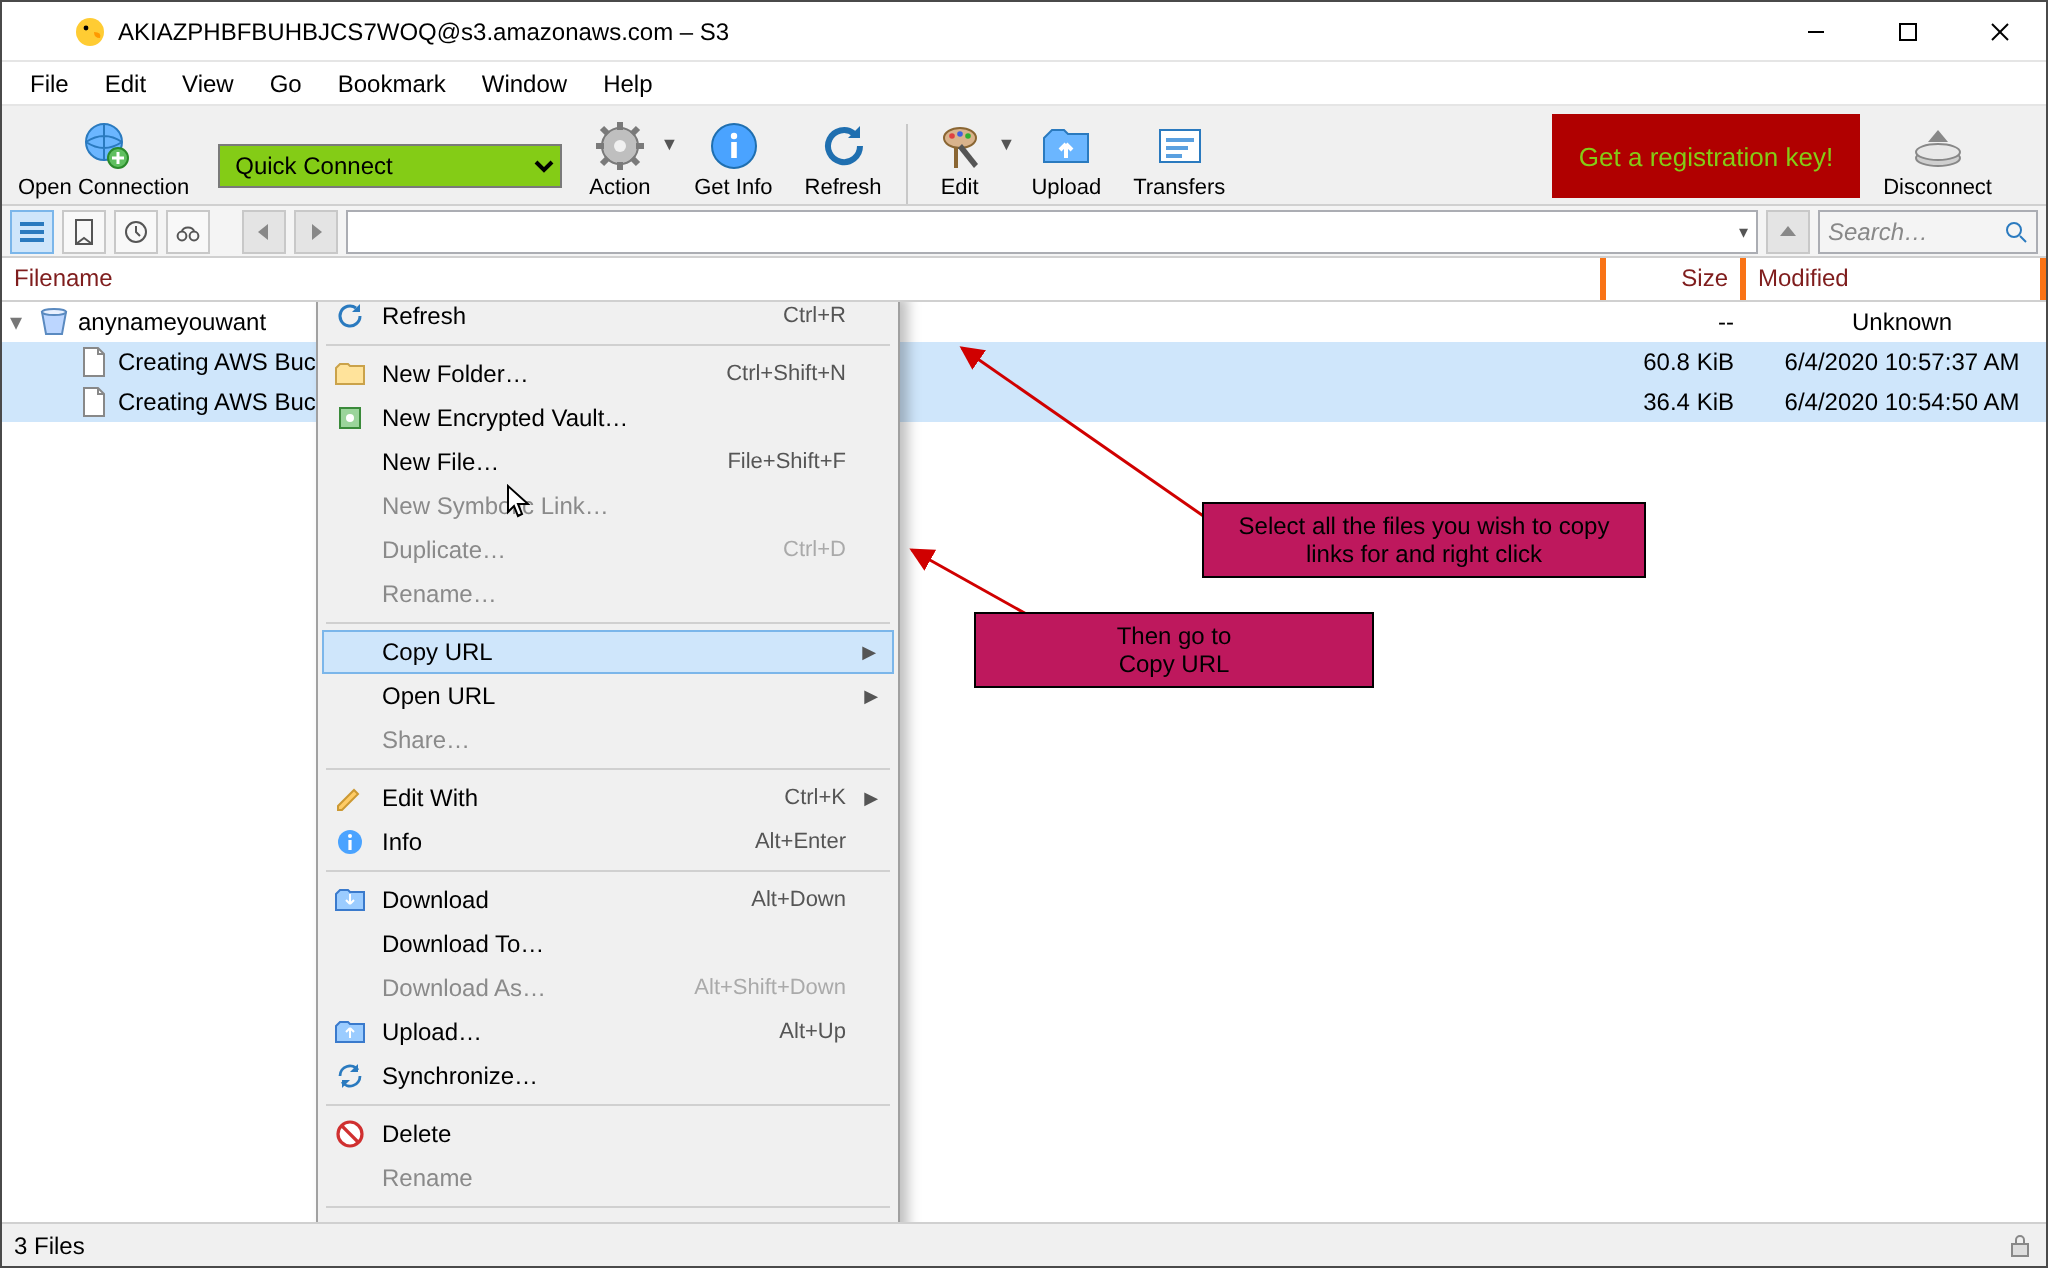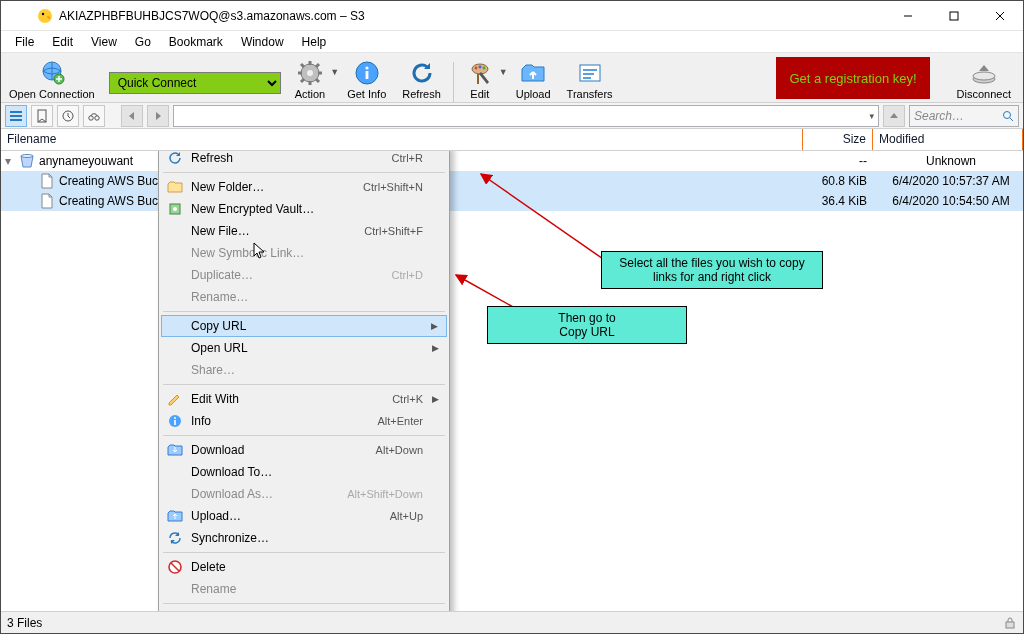--- a/index.html
+++ b/index.html
@@ -18,21 +18,21 @@
 .quick { margin: 0 6px 8px 6px; }
 .quick select { width: 172px; height: 22px; border: 1px solid #7a7a7a; background: #84cc16; padding-left: 4px; }
 .dd { font-size: 9px; color:#555; margin-left:-3px; align-self:center; padding-bottom:12px; }
 .reg { position: absolute; right: 93px; top: 4px; width: 154px; height: 42px; background: #b00000; color: #84cc16; display:flex; align-items:center; justify-content:center; font-size: 13px; }
 .navrow { display: flex; align-items: center; height: 26px; background: #f4f4f4; border-bottom: 1px solid #d0d0d0; padding: 0 4px; gap: 4px; }
 .navrow .ni { width: 22px; height: 22px; display:flex; align-items:center; justify-content:center; border:1px solid #c8c8c8; background:#f8f8f8; }
 .navrow .ni.sel { background:#cfe6fb; border-color:#7bb6ea;}
 .navrow .path { flex: 1; height: 22px; border: 1px solid #abadb3; background:#fff; display:flex; align-items:center; justify-content:flex-end; padding-right:4px; }
 .navrow .sbox { width: 110px; height: 22px; border: 1px solid #abadb3; display:flex; align-items:center; padding:0 4px; color:#888; font-style:italic; justify-content:space-between;}
 .colhdr { display:flex; height:22px; border-bottom:1px solid #d0d0d0; background:#fff; }
-.colhdr .c { border-right:1px solid #f97316; padding: 3px 6px; color:#0f172a; }
+.colhdr .c { border-right:3px solid #f97316; padding: 3px 6px; color:#7f1d1d; }
 .c.name { flex: 1; }
 .c.size { width: 70px; text-align:right; }
 .c.mod { width: 150px; }
 .body { flex:1; position:relative; background:#fff; overflow:hidden; }
 .row { display:flex; height:20px; align-items:center; }
 .row.bucket { padding-left: 4px; }
 .row.file { padding-left: 24px; background:#cfe6fb; }
 .row .exp { width:14px; color:#777; }
 .row .ic { width:16px; height:16px; margin-right:4px; }
 .row .nm { flex:1; }
@@ -40,21 +40,21 @@
 .row .md { width:150px; padding-left:6px;text-align:center; }
 .ctxmenu { position:absolute; left:157px; top:-7px; width:292px; background:#f0f0f0; border:1px solid #a0a0a0; box-shadow: 4px 4px 6px rgba(0,0,0,0.25); padding: 2px; }
 .citem { display:flex; align-items:center; height:22px; padding: 0 24px 0 30px; position:relative; }
 .citem.hov { background:#cfe6fb; border:1px solid #7bb6ea; padding: 0 23px 0 29px; height:22px;}
 .citem.dis { color:#8a8a8a; }
 .citem .sc { margin-left:auto; color:#555; font-size:11px; }
 .citem.dis .sc { color:#aaa; }
 .citem .arw { position:absolute; right:8px; font-size:9px; color:#555;}
 .csep { height:1px; background:#d0d0d0; margin: 3px 2px; }
 .cic { position:absolute; left:6px; width:16px; height:16px; }
-.annot { position:absolute; border:1px solid #000; background:#5eead4; padding: 4px 10px; text-align:center; font-size:12px; }
+.annot { position:absolute; border:1px solid #000; background:#be185d; padding: 4px 10px; text-align:center; font-size:12px; }
 .cursor { position:absolute; left:252px; top:91px; pointer-events:none; }
 .statusbar { height:22px; border-top:1px solid #d0d0d0; background:#f0f0f0; display:flex; align-items:center; padding:0 6px; justify-content:space-between; }
 svg { display:block; }
 .arrow-line { position:absolute; pointer-events:none; }
 </style>
 </head>
 <body>
 
 <div class="window">
   <div class="titlebar">
@@ -161,21 +161,21 @@
     <div class="tbtn">
       <svg class="ic" viewBox="0 0 28 28">
           <rect x="4" y="6" width="20" height="16" fill="#fff" stroke="#2a7abf"></rect>
           <line x1="7" y1="11" x2="21" y2="11" stroke="#5aa0e0" stroke-width="2"></line>
           <line x1="7" y1="15" x2="18" y2="15" stroke="#5aa0e0" stroke-width="2"></line>
           <line x1="7" y1="19" x2="15" y2="19" stroke="#5aa0e0" stroke-width="2"></line>
         </svg>
       <span class="lbl">Transfers</span>
     </div>
     <div class="reg">Get a registration key!</div>
-    <div class="tbtn" style="position:absolute;right:4px;">
+    <div class="tbtn" style="position:absolute;right:19px;">
       <svg class="ic" viewBox="0 0 28 28">
           <ellipse cx="14" cy="20" rx="11" ry="4" fill="#cfcfcf" stroke="#888"></ellipse>
           <ellipse cx="14" cy="17" rx="11" ry="4" fill="#e8e8e8" stroke="#888"></ellipse>
           <path d="M14 6l-5 6h10z" fill="#888"></path>
         </svg>
       <span class="lbl">Disconnect</span>
     </div>
   </div>
 
   <div class="navrow">
@@ -290,21 +290,21 @@
         </div>
       <div class="citem">
           <svg class="cic" viewBox="0 0 16 16">
             <rect x="3" y="3" width="10" height="10" fill="#9bd49b" stroke="#3a8a3a"></rect>
             <circle cx="8" cy="8" r="2" fill="#fff"></circle>
           </svg>
           <span>New Encrypted Vault…</span>
         </div>
       <div class="citem">
           <span>New File…</span>
-          <span class="sc">Ctrl+Shift+F</span>
+          <span class="sc">File+Shift+F</span>
         </div>
       <div class="citem dis">
           <span>New Symbolic Link…</span>
         </div>
       <div class="citem dis">
           <span>Duplicate…</span>
           <span class="sc">Ctrl+D</span>
         </div>
       <div class="citem dis">
           <span>Rename…</span>

